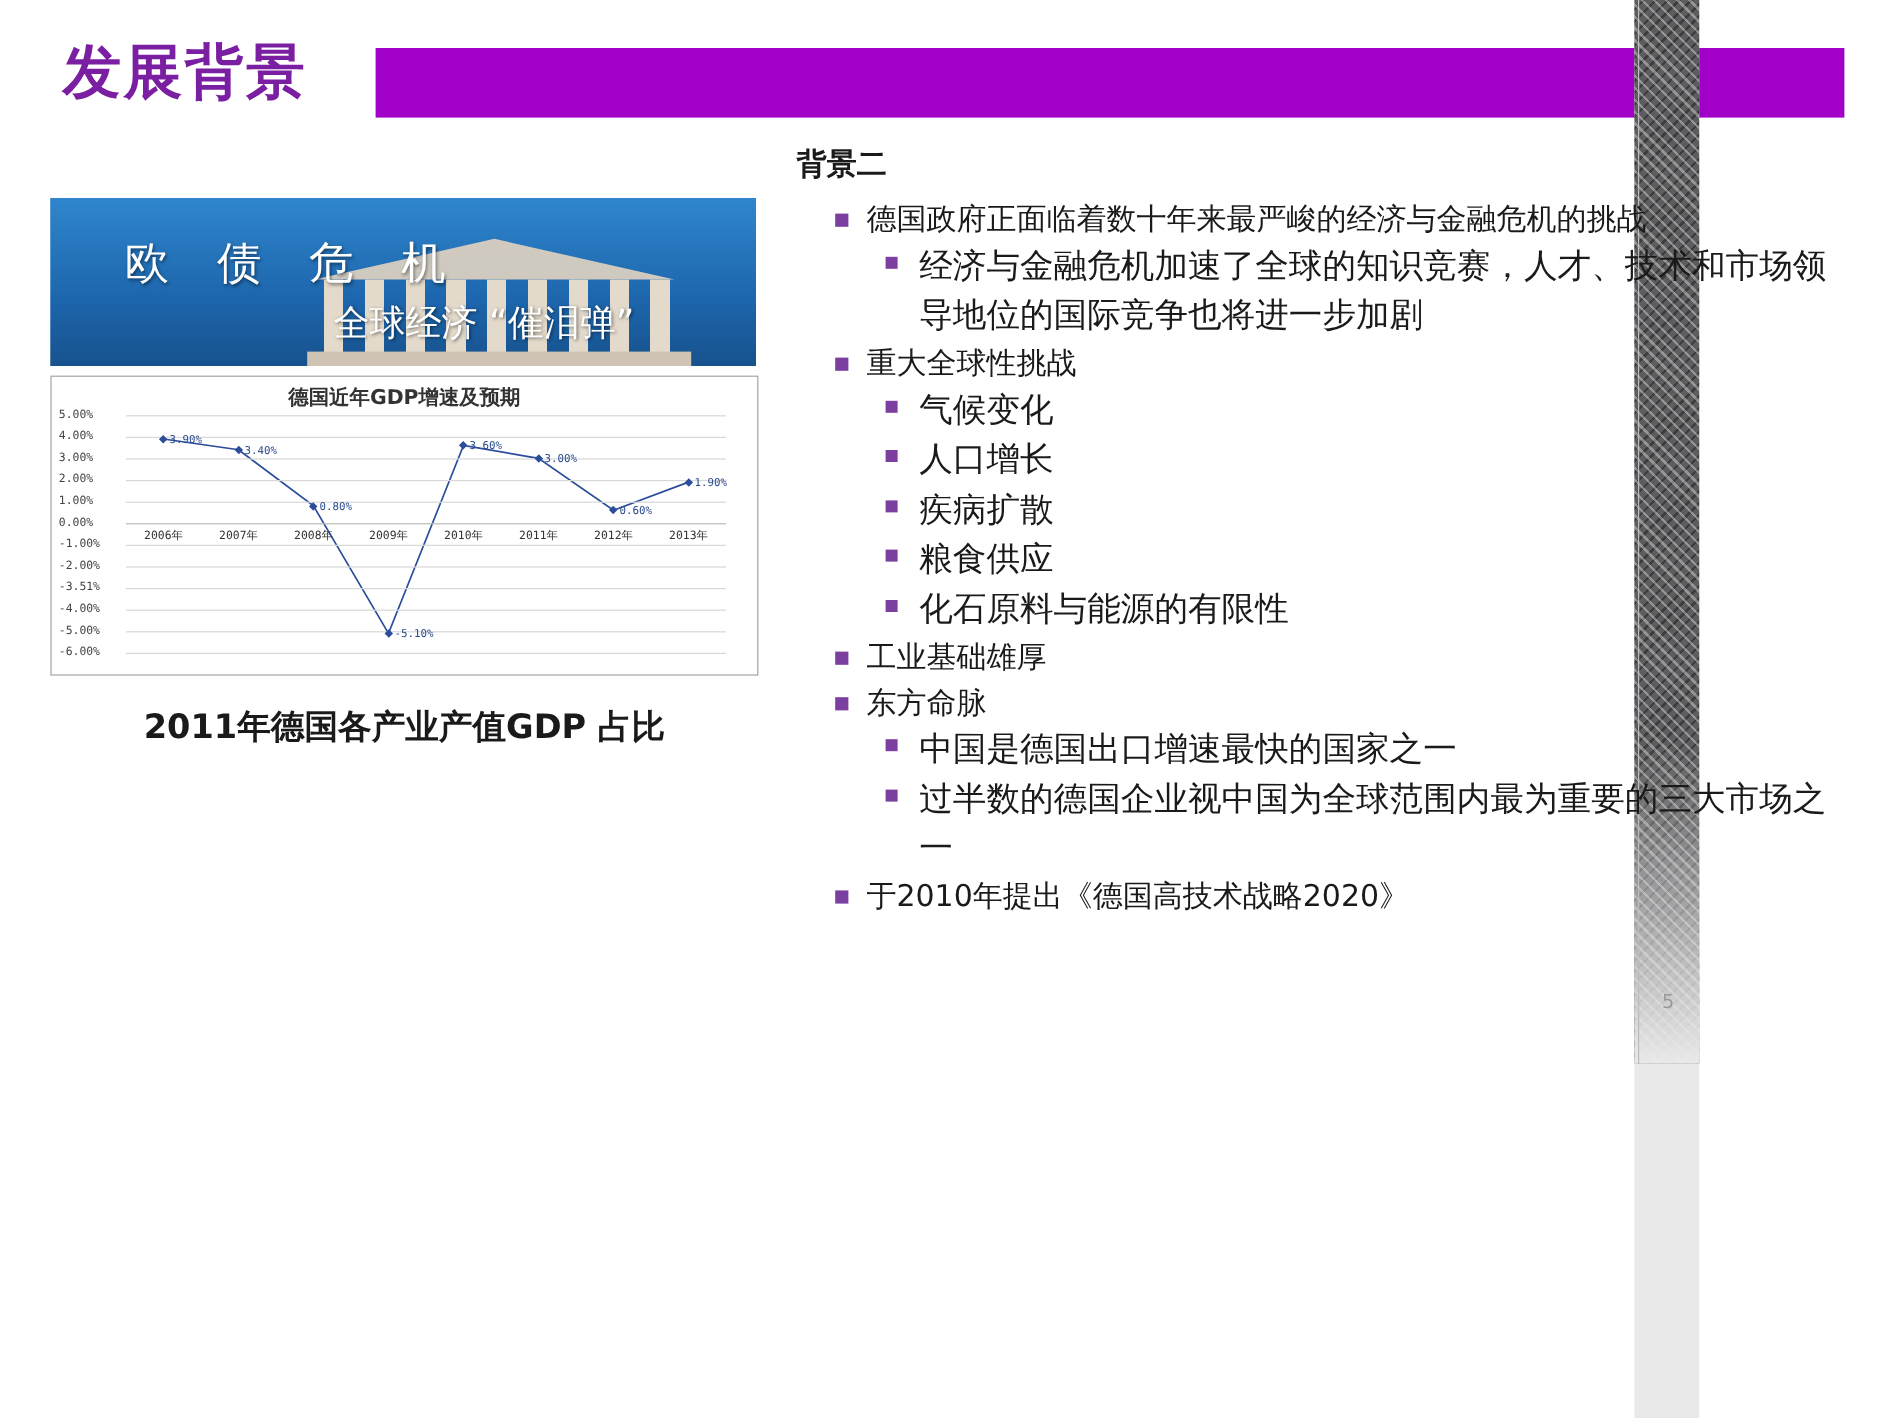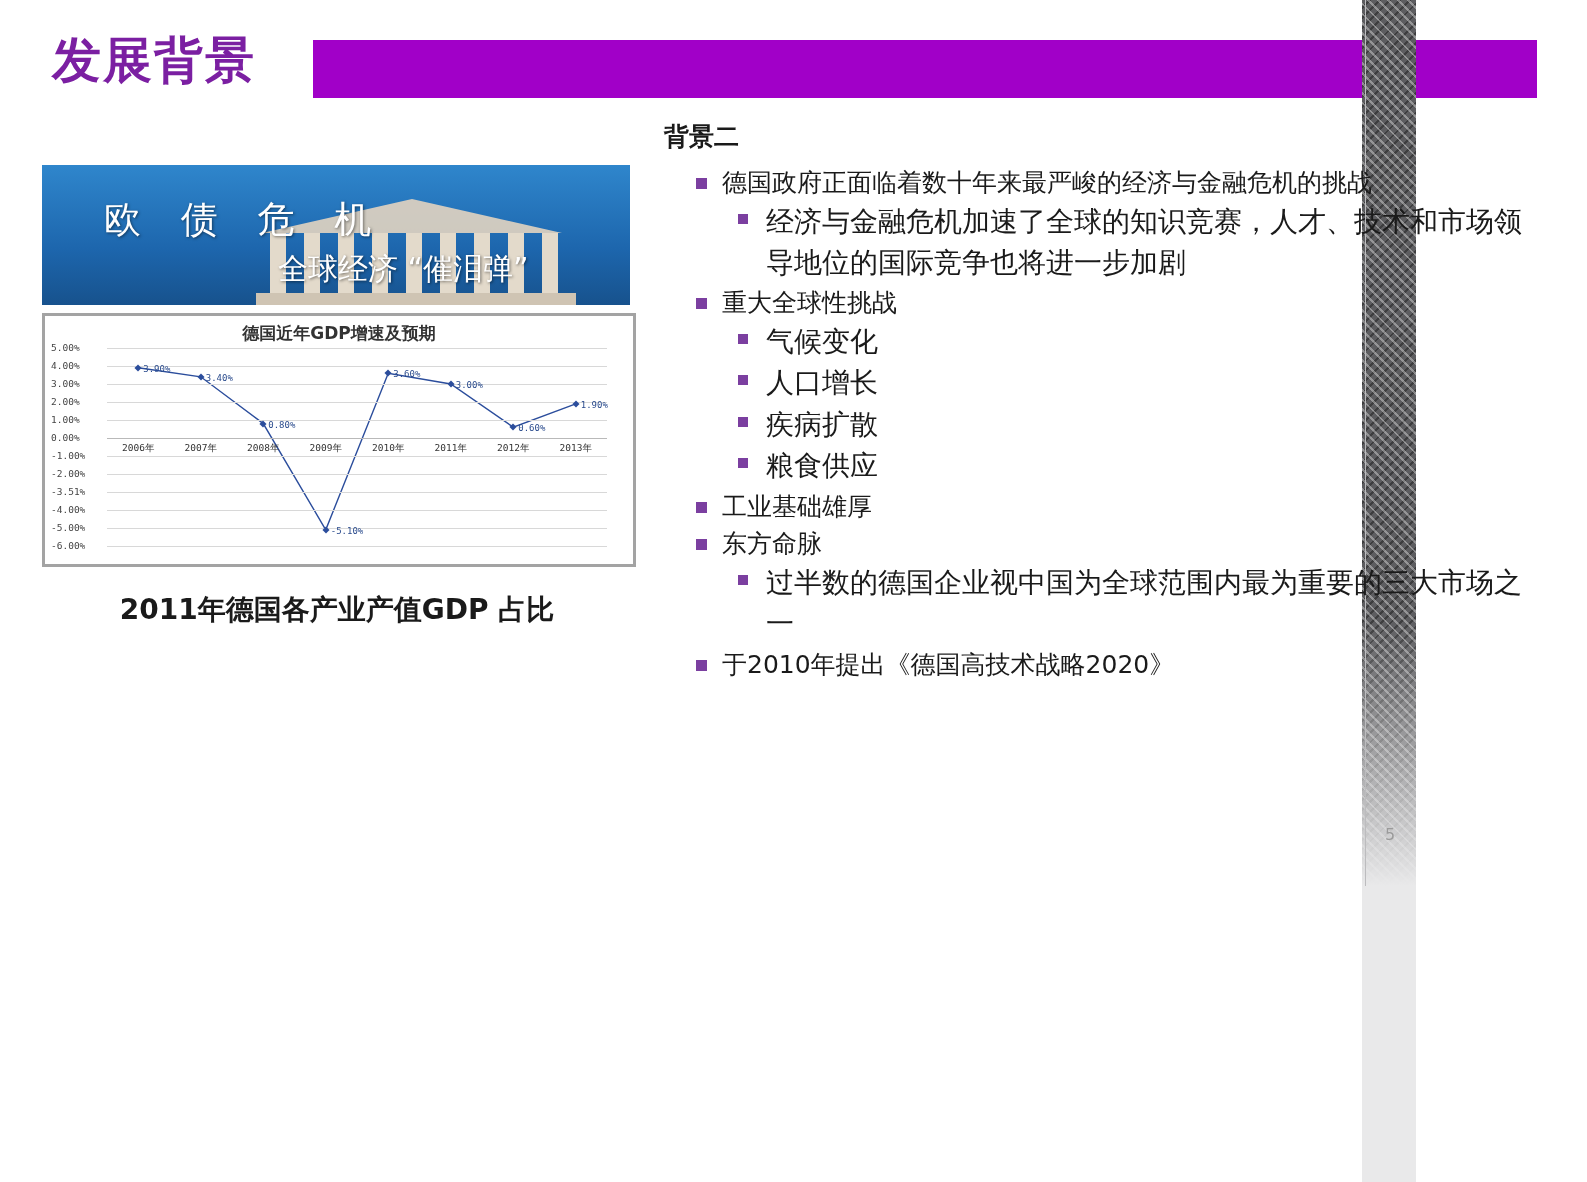--- a/index.html
+++ b/index.html
@@ -150,21 +150,21 @@
     white-space: nowrap;
   }
 
   
   .gdp-box {
     position: relative;
     width: 588px;
     height: 248px;
     margin-top: 8px;
     background: #fff;
-    border: 3px solid #a3a3a3;
+    border: 1px solid #a3a3a3;
   }
   .gdp-title {
     position: absolute;
     top: 6px;
     width: 100%;
     text-align: center;
     font-size: 17px;
     font-weight: bold;
     color: #333;
     font-family: "DejaVu Sans", sans-serif;
@@ -424,24 +424,25 @@
     <div class="sub-head">背景二</div>
     <ul class="l1" id="bullet-list">
         <li><span class="bullet"></span><span>德国政府正面临着数十年来最严峻的经济与金融危机的挑战</span><ul class="l2">
             <li><span class="bullet"></span><span>经济与金融危机加速了全球的知识竞赛，人才、技术和市场领导地位的国际竞争也将进一步加剧</span></li>
           </ul></li>
         <li><span class="bullet"></span><span>重大全球性挑战</span><ul class="l2">
             <li><span class="bullet"></span><span>气候变化</span></li>
             <li><span class="bullet"></span><span>人口增长</span></li>
             <li><span class="bullet"></span><span>疾病扩散</span></li>
             <li><span class="bullet"></span><span>粮食供应</span></li>
+            <li><span class="bullet"></span><span>化石原料与能源的有限性</span></li>
           </ul></li>
         <li><span class="bullet"></span><span>工业基础雄厚</span></li>
         <li><span class="bullet"></span><span>东方命脉</span><ul class="l2">
-            <li><span class="bullet"></span></li>
+            <li><span class="bullet"></span><span>中国是德国出口增速最快的国家之一</span></li>
             <li><span class="bullet"></span><span>过半数的德国企业视中国为全球范围内最为重要的三大市场之一</span></li>
           </ul></li>
         <li><span class="bullet"></span><span>于2010年提出《德国高技术战略2020》</span></li>
       </ul>
   </div>
 
   <div class="page-num">5</div>
 </div>
 
 </body></html>

